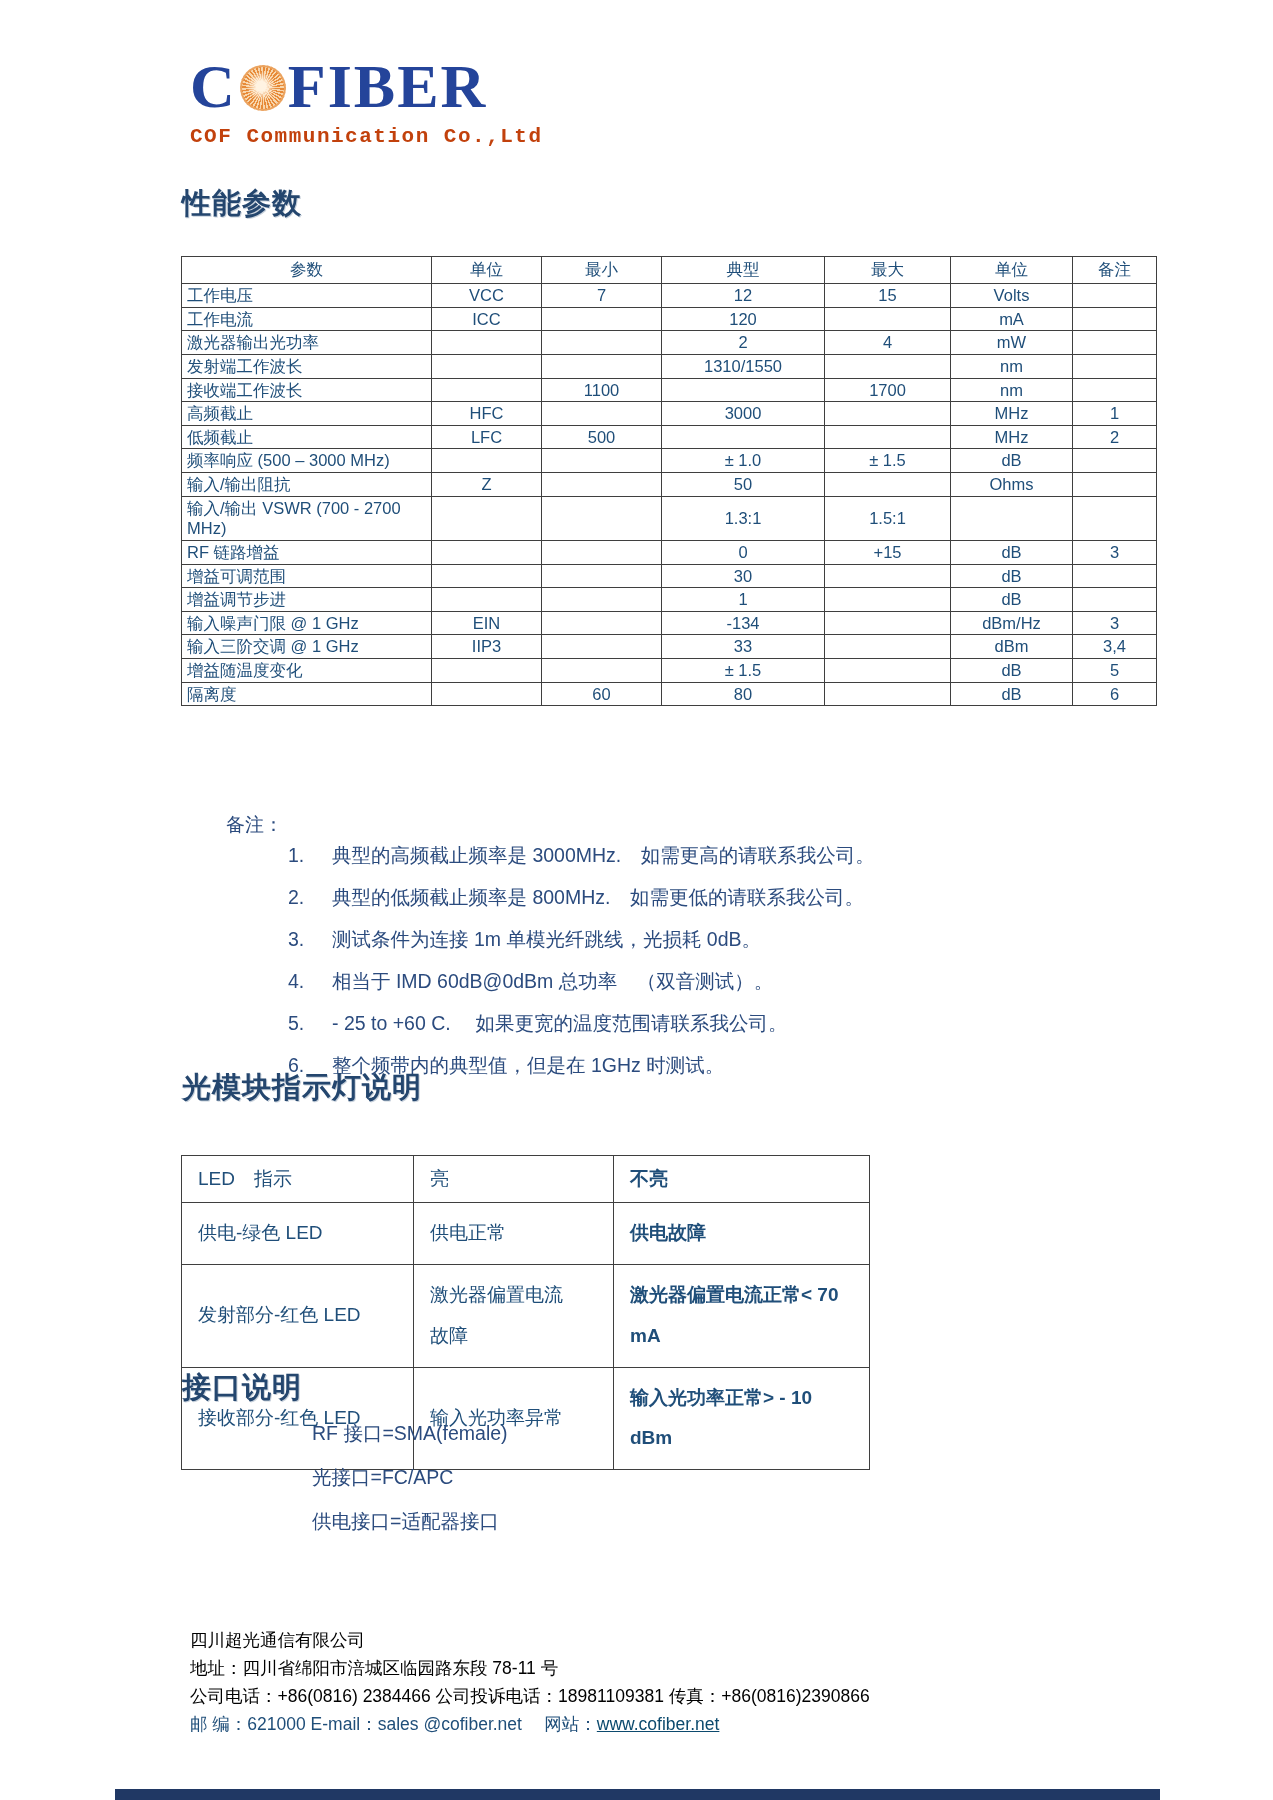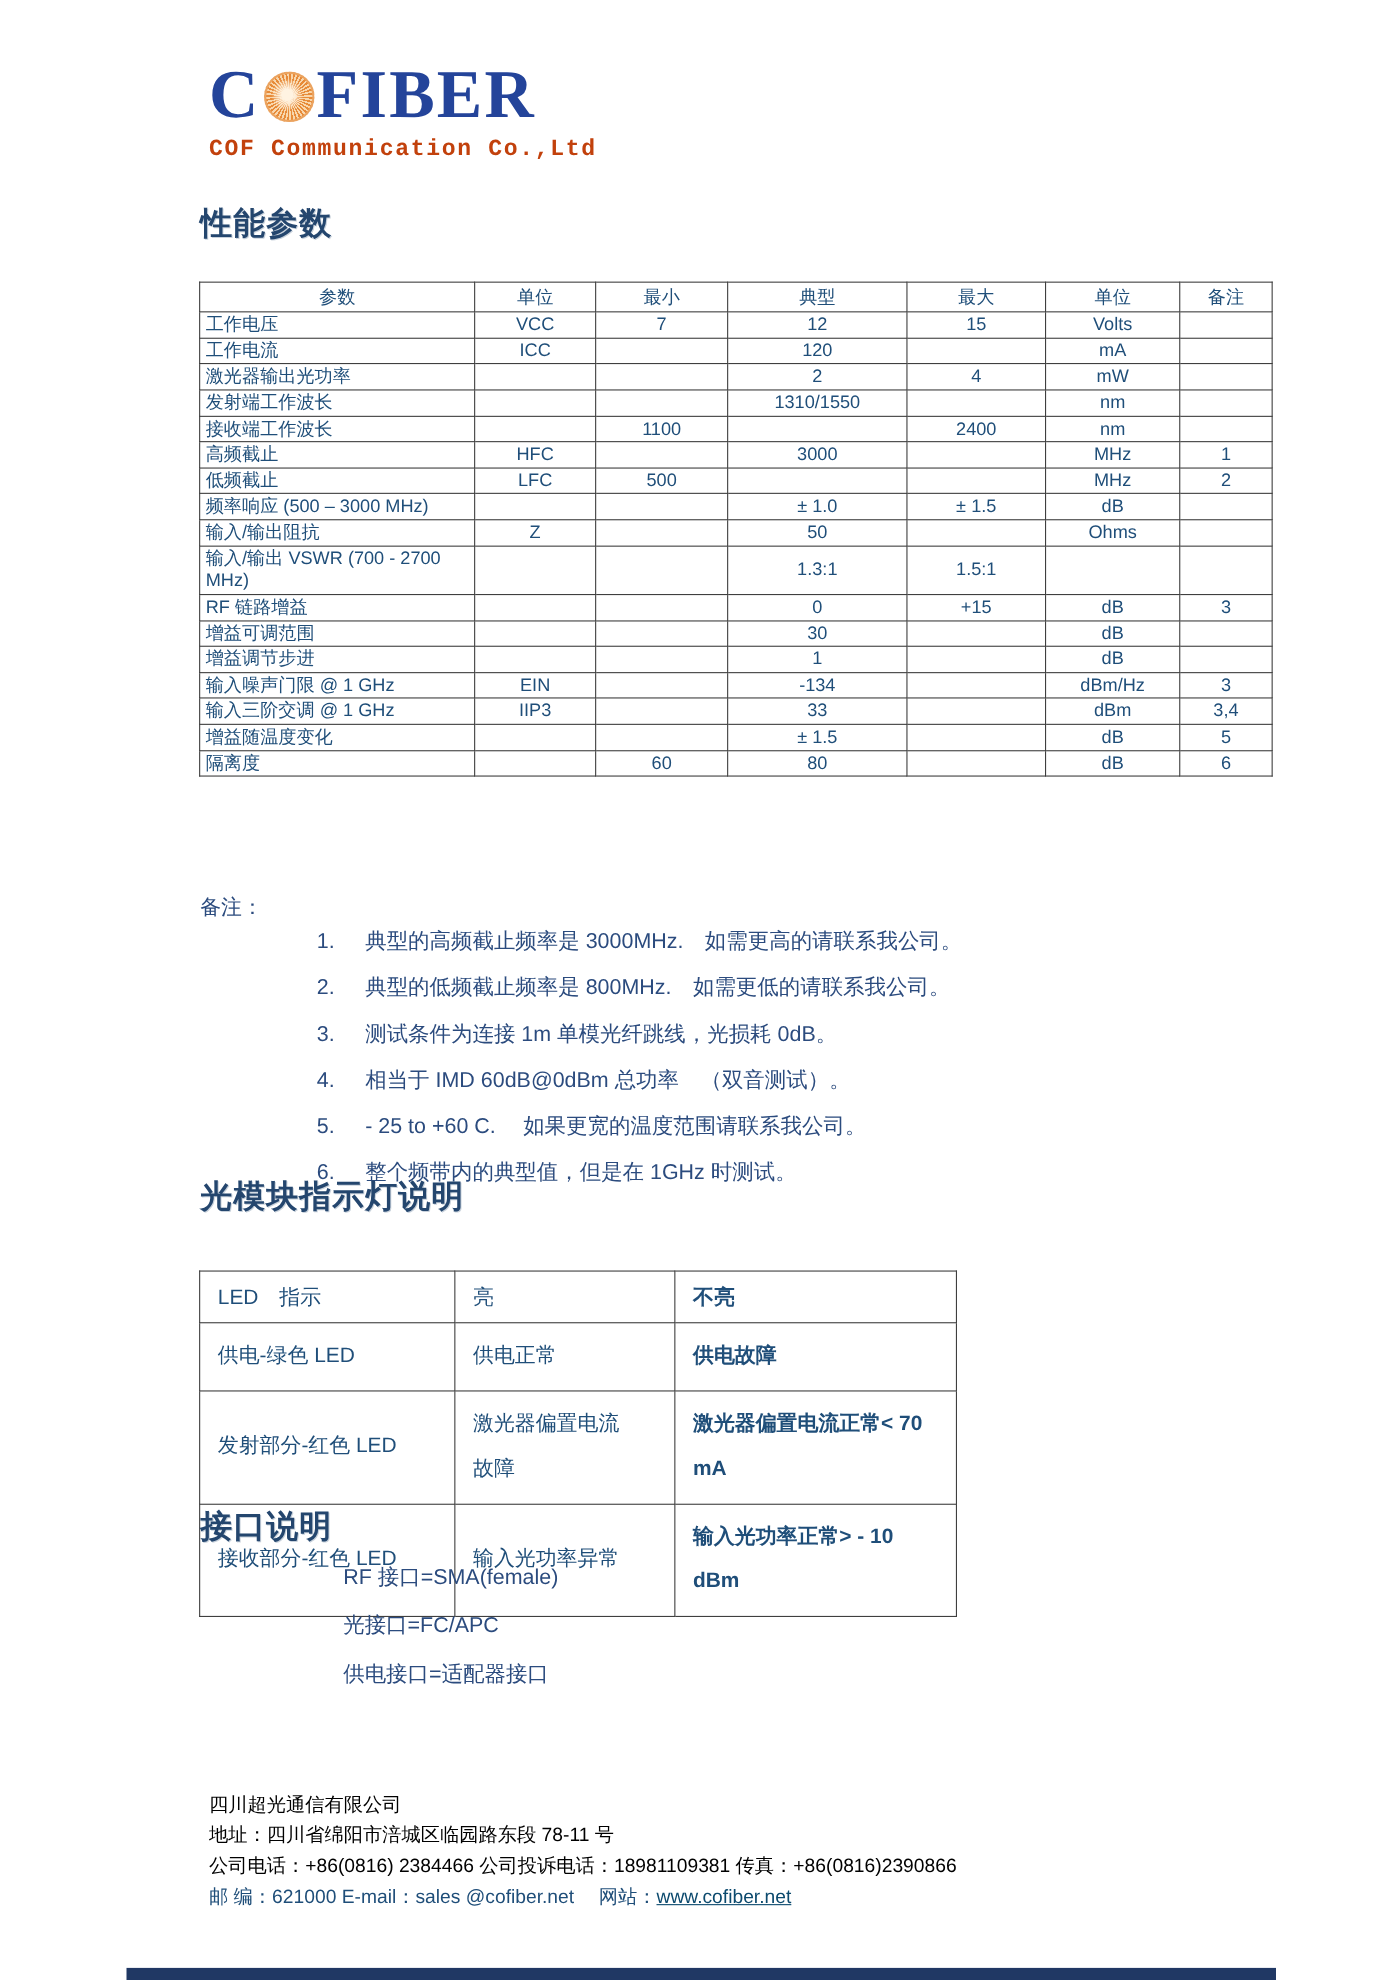--- a/index.html
+++ b/index.html
@@ -44,21 +44,21 @@
   .spec-table td:first-child { text-align:left; }
   .spec-table th:nth-child(1), .spec-table td:nth-child(1){ width:250px; }
   .spec-table th:nth-child(2), .spec-table td:nth-child(2){ width:110px; }
   .spec-table th:nth-child(3), .spec-table td:nth-child(3){ width:120px; }
   .spec-table th:nth-child(4), .spec-table td:nth-child(4){ width:163px;margin-top:24px; }
   .spec-table th:nth-child(5), .spec-table td:nth-child(5){ width:126px; }
   .spec-table th:nth-child(6), .spec-table td:nth-child(6){ width:122px; }
   .spec-table th:nth-child(7), .spec-table td:nth-child(7){ width:84px; }
 
   
-  .notes-label { font-size:19px; color:#2B4B7E; }
+  .notes-label { font-size:19px; color:#2B4B7E;margin-left:44px; }
   .note-item { font-size:19.5px; color:#2B4B7E; margin-bottom:15px; }
   .note-item .num { display:inline-block; min-width:44px; }
 
   
   .led-table { width:688px; font-size:19px; }
   .led-table th { font-weight:normal; text-align:left; padding:10px 16px; height:46px; }
   .led-table td { text-align:left; padding:10px 16px; line-height:2.15; white-space:pre-line; vertical-align:middle; }
   .led-table th:nth-child(1), .led-table td:nth-child(1){ width:232px; }
   .led-table th:nth-child(2), .led-table td:nth-child(2){ width:200px; }
   .led-table th:nth-child(3), .led-table td:nth-child(3){ width:256px;font-weight:bold; }
@@ -136,21 +136,21 @@
           <td>1310/1550</td>
           <td></td>
           <td>nm</td>
           <td></td>
         </tr>
         <tr>
           <td>接收端工作波长</td>
           <td></td>
           <td>1100</td>
           <td></td>
-          <td>2400</td>
+          <td>1700</td>
           <td>nm</td>
           <td></td>
         </tr>
         <tr>
           <td>高频截止</td>
           <td>HFC</td>
           <td></td>
           <td>3000</td>
           <td></td>
           <td>MHz</td>

